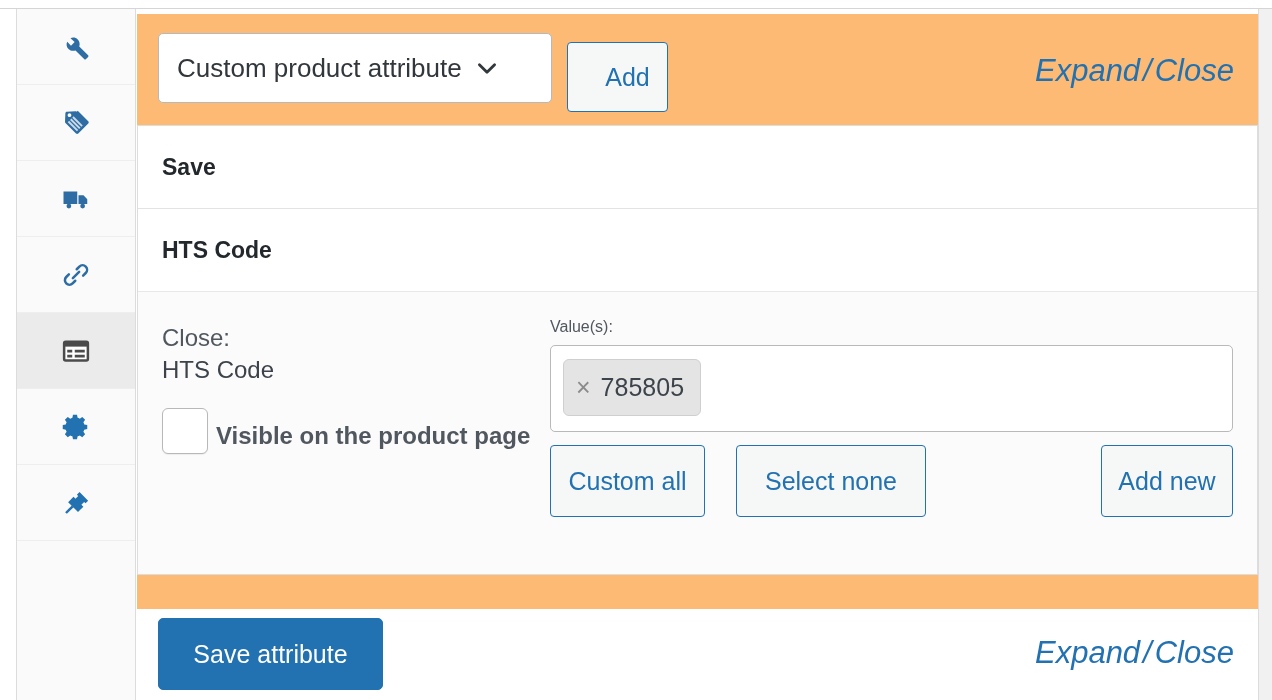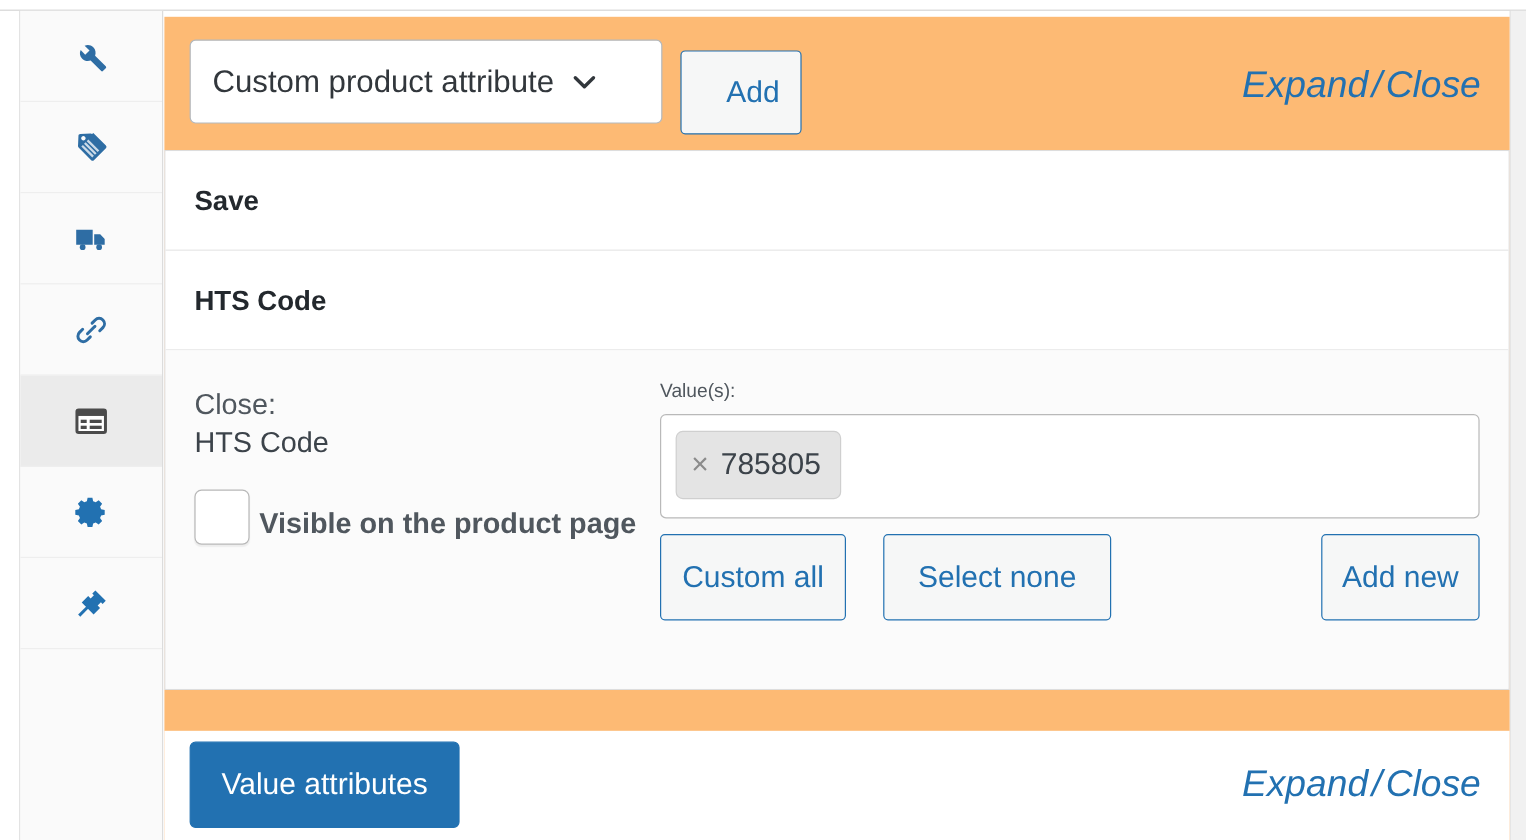--- a/index.html
+++ b/index.html
@@ -486,20 +486,20 @@
             <button class="btn btn-select-all">Custom all</button>
             <button class="btn btn-select-none">Select none</button>
             <button class="btn btn-add-new">Add new</button>
           </div>
         </div>
 
       </div>
     </div>
 
     <div class="footer">
-      <button class="btn-primary">Value attributes</button>
+      <button class="btn-primary">Save attribute</button>
       <div class="expandclose">
         <a>Expand</a><span class="sep">/</span><a>Close</a>
       </div>
     </div>
 
   </div>
 </div>
 
 </body></html>

